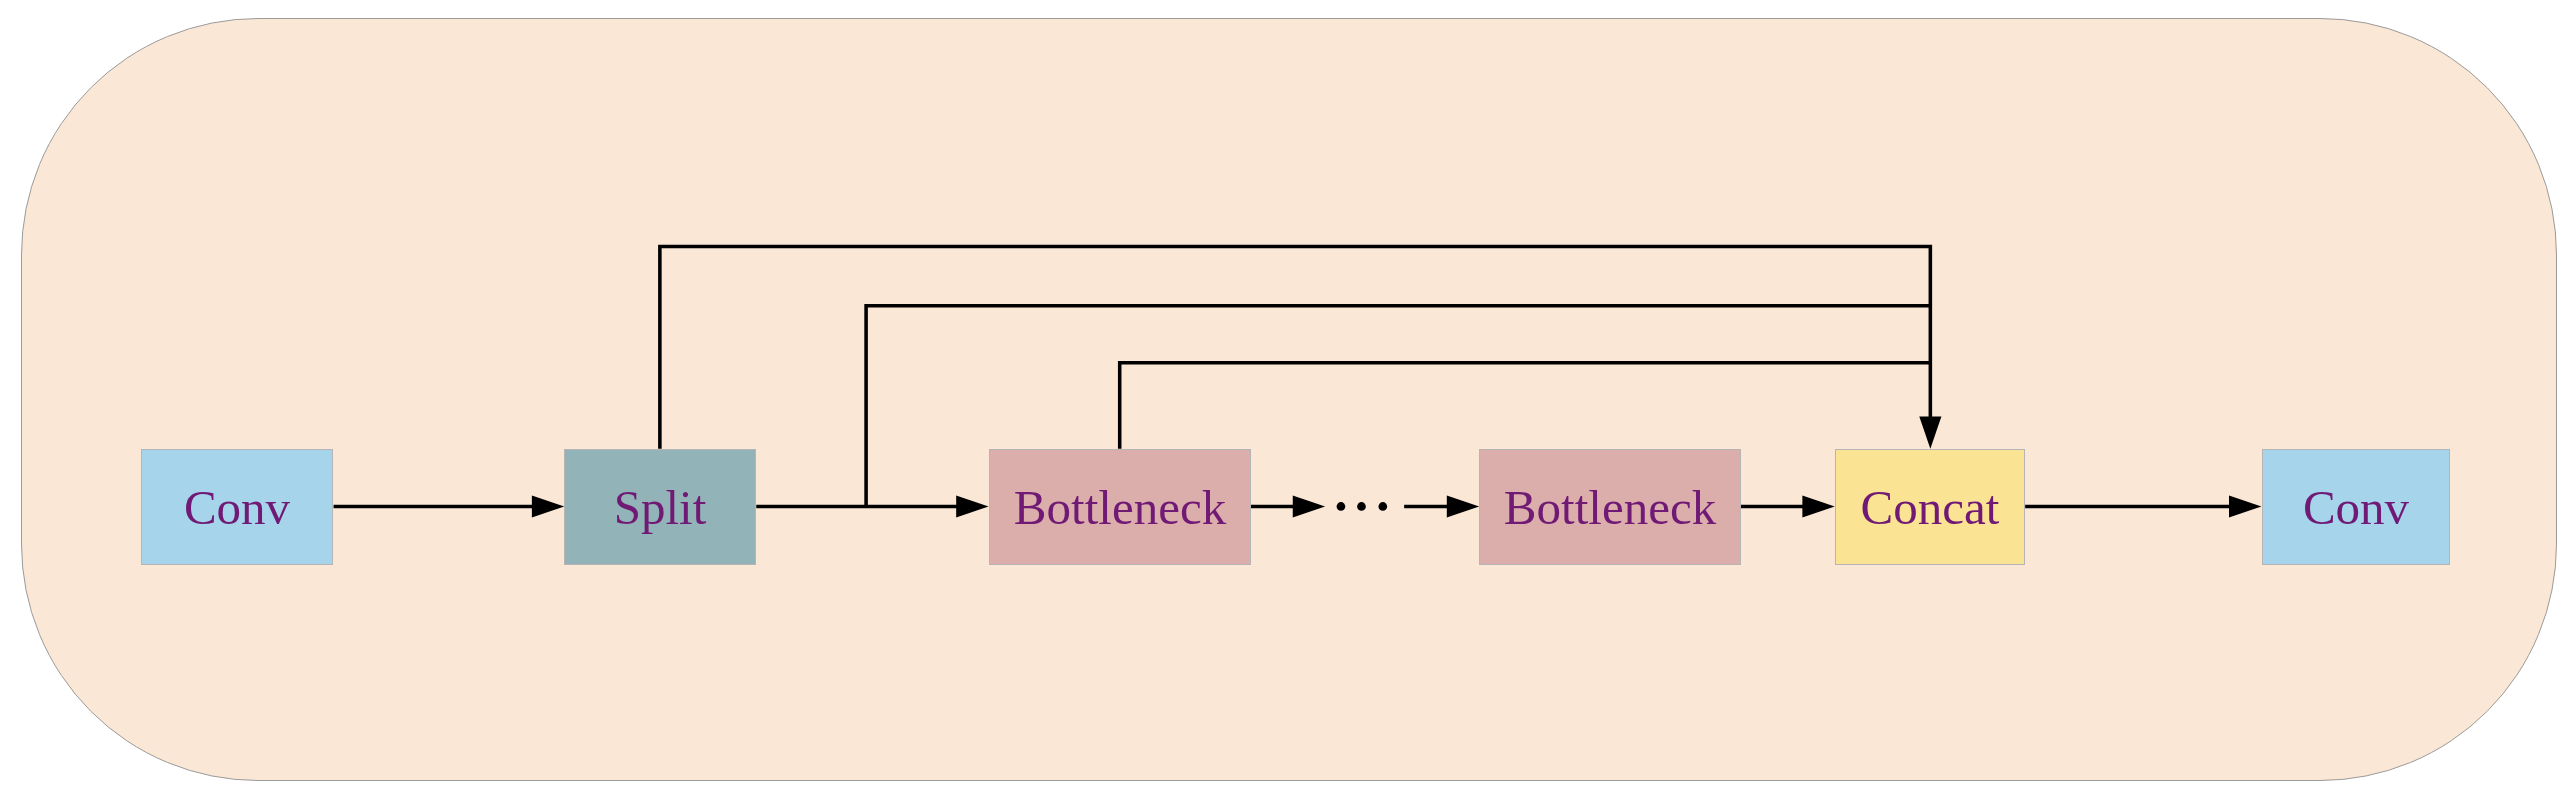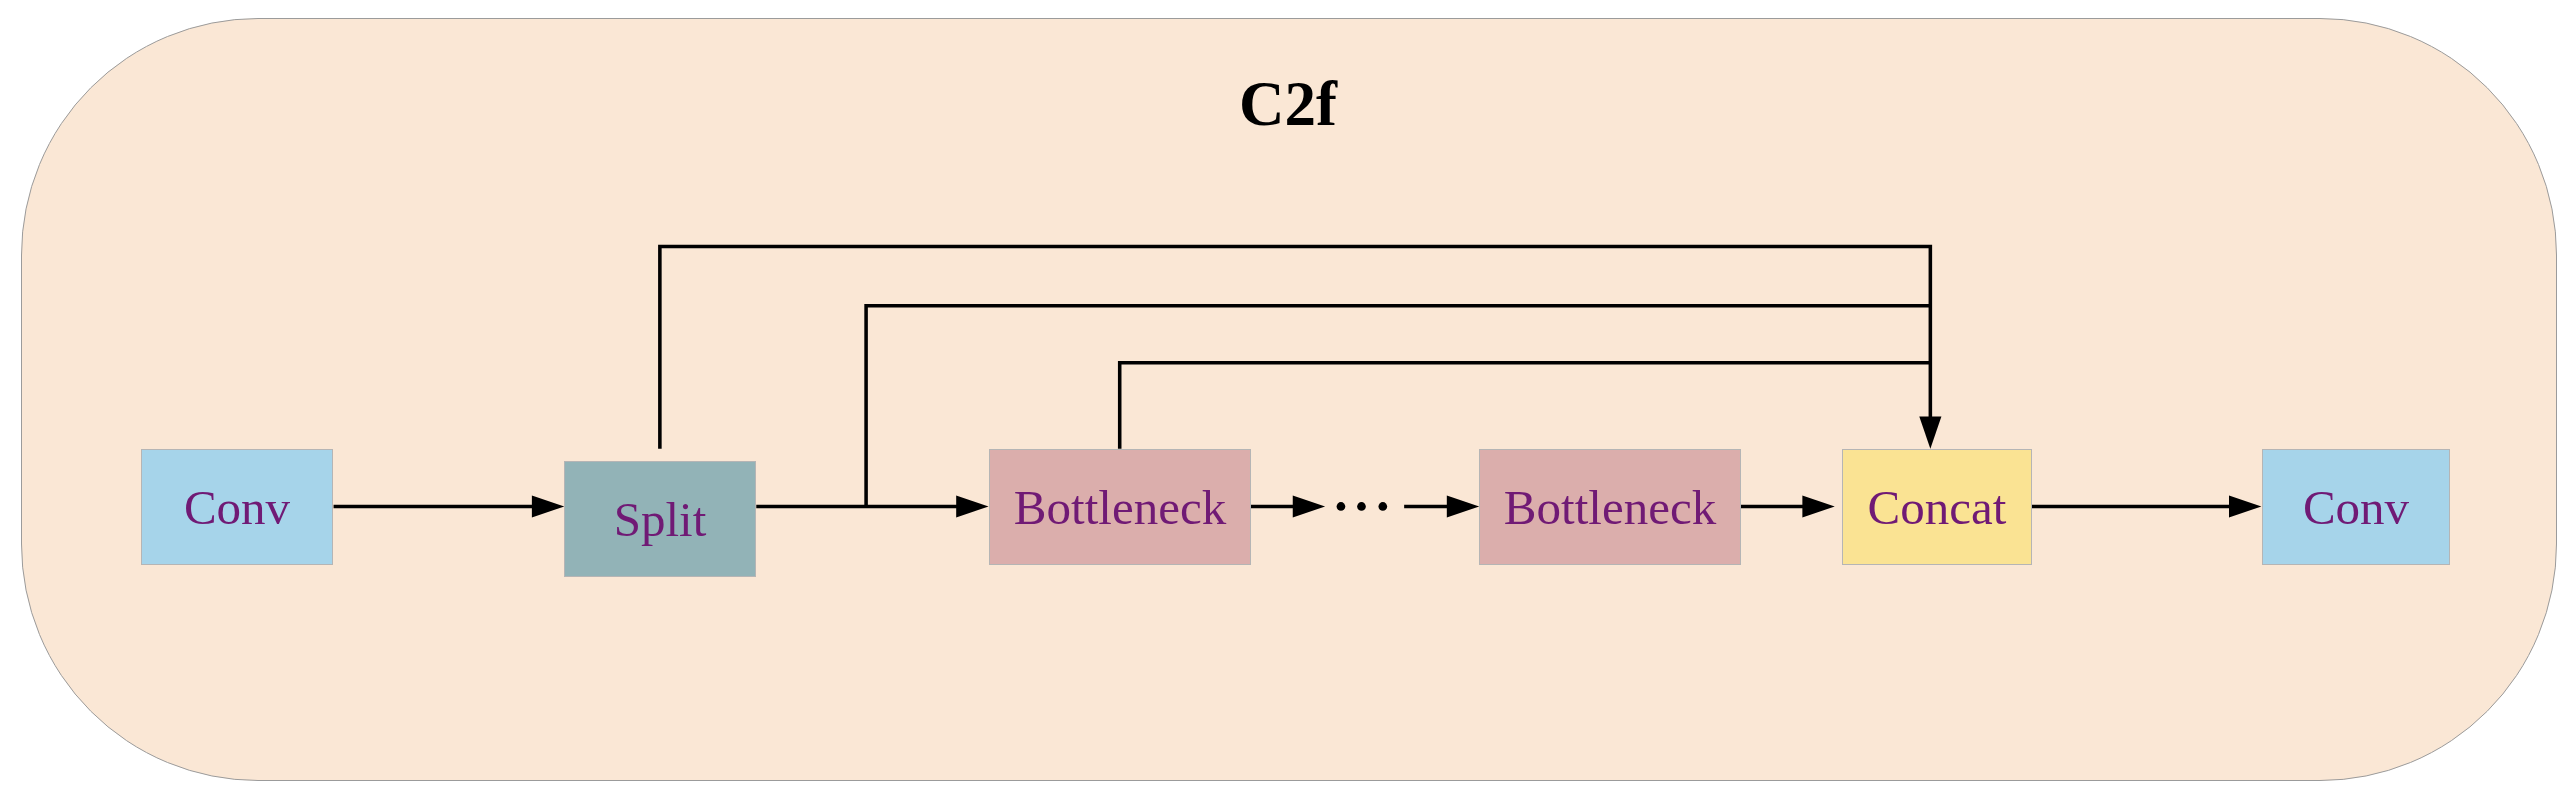--- a/index.html
+++ b/index.html
@@ -45,24 +45,24 @@
     font-size: 49px;
     color: #701a75;
     border: 1.6px solid #B5B5B5;
     box-sizing: border-box;
     top: 449px;
     height: 116px;
   }
   .conv       { background: #A6D4EA; }
   .split      { background: #92B3B7; }
   .bottleneck { background: #DBAEAC; }
-  .concat     { background: #FAE393; margin-left: 7px; }
+  .concat     { background: #FAE393; }
 
   #conv-in      { left: 141px;  width: 192px; }
-  #split        { left: 564px;  width: 192px; margin-top: 12px; }
+  #split        { left: 564px;  width: 192px; }
   #bottleneck-1 { left: 989px; width: 262px; }
   #bottleneck-2 { left: 1479px; width: 262px; }
   #concat       { left: 1835px; width: 190px; }
   #conv-out     { left: 2262px; width: 188px; }
 
   #wires {
     position: absolute;
     left: 0;
     top: 0;
     width: 2576px;
@@ -83,21 +83,20 @@
     stroke: none;
   }
 </style>
 </head>
 <body>
 
 <div id="stage">
 
   <div id="container"></div>
 
-  <div id="title">C2f</div>
 
   <svg id="wires" viewBox="0 0 3260 1010" xmlns="http://www.w3.org/2000/svg">
 
     <g>
       <path class="wire" d="M422 641 H676"></path>
       <polygon class="head" points="714,641 673,627 673,655"></polygon>
     </g>
 
     <g>
       <path class="wire" d="M957 641 H1213"></path>

